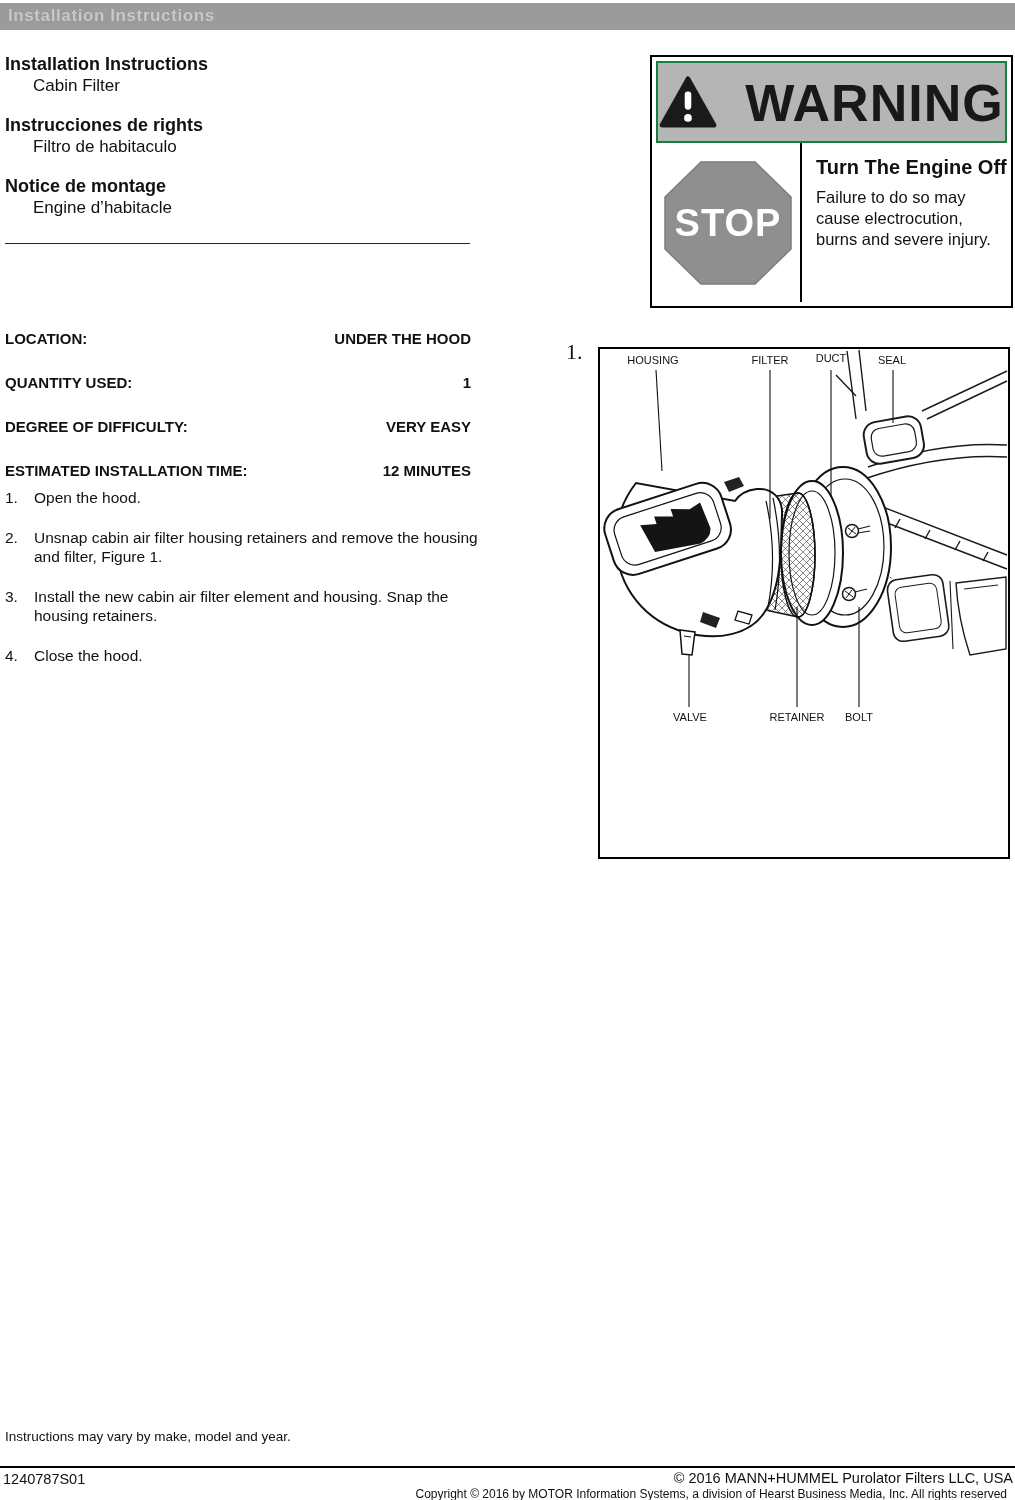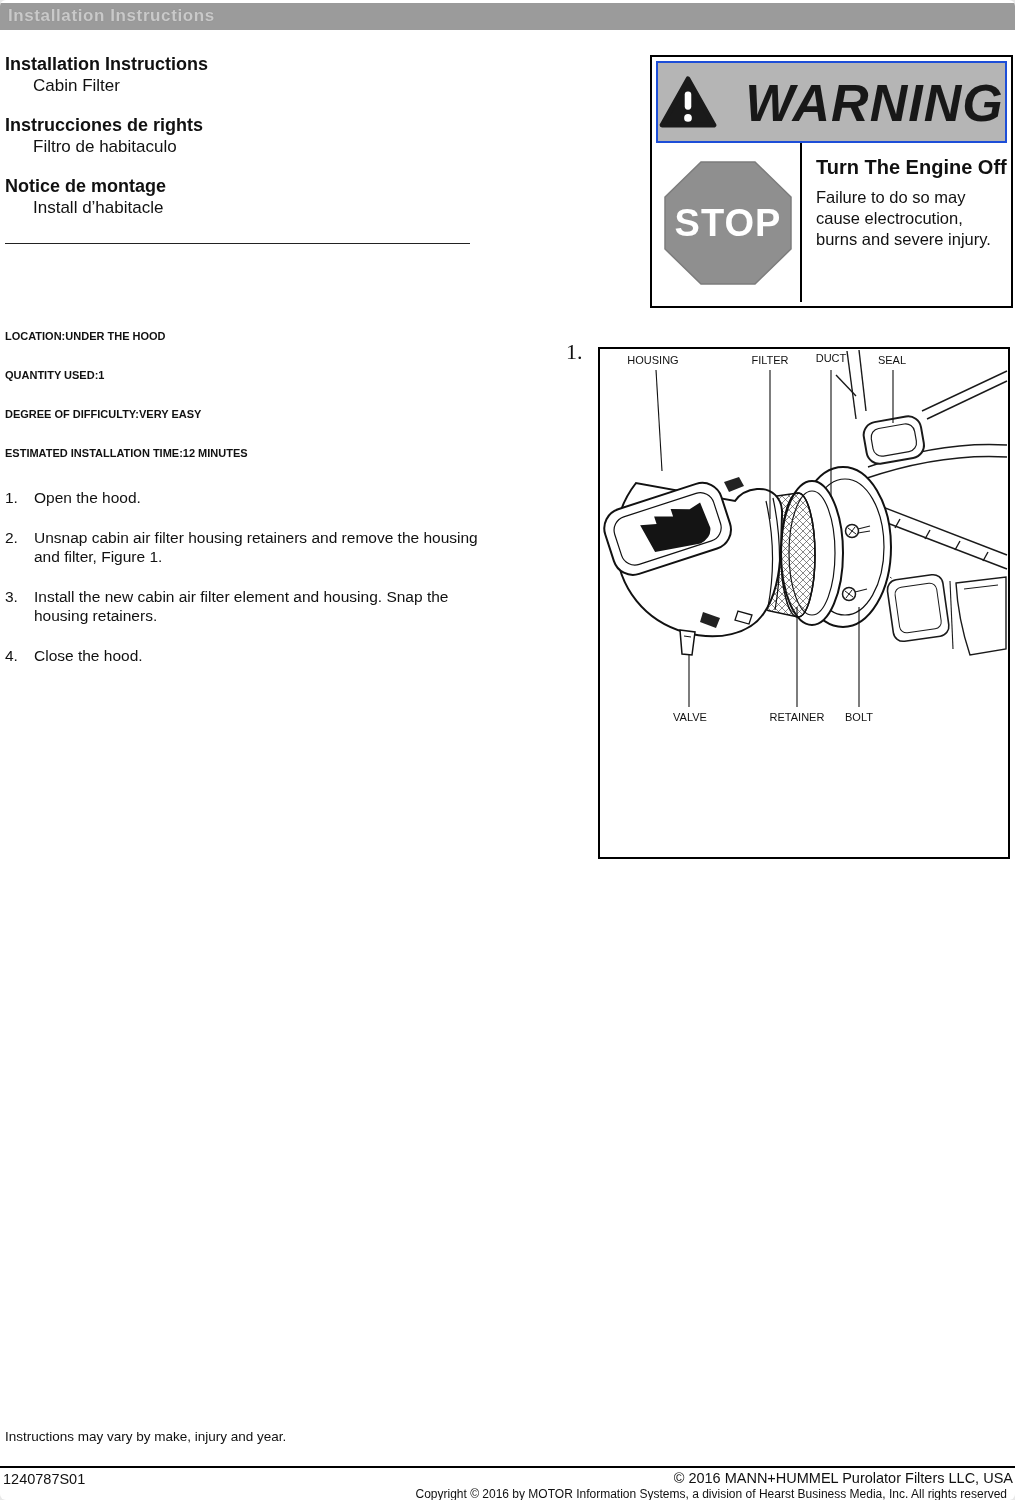--- a/index.html
+++ b/index.html
@@ -1,47 +1,46 @@
 <!DOCTYPE html>
 <html><head>
 <meta charset="utf-8">
 <style>
   * { margin:0; padding:0; box-sizing:border-box; }
   html,body { background:#e8e8e8; }
   .page {
     position:relative; width:1015px; height:1500px; background:#ffffff;
     font-family:"Liberation Sans", sans-serif; color:#111; overflow:hidden;
     margin:0 auto;
-    border-radius:6px;
   }
   
   .topbar { position:absolute; left:0; top:3px; width:1015px; height:27px; background:#9b9b9b; }
   .topbar-text {
     position:absolute; left:8px; top:3px; font-size:17px; font-weight:bold;
     color:#c9c9c9; letter-spacing:.6px;
     text-shadow:0 0 1px #848484;
   }
   
   .headings { position:absolute; left:5px; top:53px; width:470px; }
   .hblock { margin-bottom:17px; }
   .hblock .t { font-size:18px; font-weight:bold; line-height:22px; }
   .hblock .s { font-size:17px; line-height:22px; margin-left:28px; }
   .rule1 { position:absolute; left:5px; top:243px; width:465px; border-top:1.5px solid #222; }
   .partnum { position:absolute; left:3px; top:249px; font-size:41px; font-weight:bold; letter-spacing:-1px; }
   
   .specs { position:absolute; left:5px; top:330px; width:466px; }
-  .spec-row { display:flex; justify-content:flex-start; font-size:11px; font-weight:bold; margin-bottom:27px; }
+  .spec-row { display:flex; justify-content:space-between; font-size:15px; font-weight:bold; margin-bottom:27px; }
   
   .steps { position:absolute; left:5px; top:488px; width:478px; }
   .step { display:flex; margin-bottom:21px; font-size:15.5px; line-height:19px; }
   .step .n { width:29px; flex:none; }
   .step .x { width:449px; }
   
   .warning-box { position:absolute; left:650px; top:55px; width:363px; height:253px; border:2px solid #000; background:#fff; padding:4px; }
-  .warn-header { height:82px; border:2px solid #1d4ed8; background:#b5b5b5; display:flex; align-items:center; justify-content:center; gap:28px;font-style:italic; }
+  .warn-header { height:82px; border:2px solid #15803d; background:#b5b5b5; display:flex; align-items:center; justify-content:center; gap:28px; }
   .warn-word { font-size:52px; font-weight:bold; letter-spacing:1px; color:#181818; line-height:1; padding-top:2px; }
   .warn-lower { display:flex; height:159px; }
   .warn-left { width:146px; flex:none; border-right:2px solid #000; display:flex; align-items:center; justify-content:center; }
   .warn-right { padding:13px 4px 0 14px; }
   .warn-title { font-size:20px; font-weight:bold; margin-bottom:8px; white-space:nowrap; }
   .warn-body { font-size:16.5px; line-height:21px; width:192px; }
   .stop-text { font-size:38px; font-weight:bold; fill:#ffffff; letter-spacing:1px; }
   
   .fig-num { position:absolute; left:566px; top:339px; font-family:"Liberation Serif", serif; font-size:22px; }
   .figure { position:absolute; left:598px; top:347px; width:412px; height:512px; border:2px solid #000; background:#fff; }
@@ -67,21 +66,21 @@
     <div class="hblock">
       <div class="t">Installation Instructions</div>
       <div class="s">Cabin Filter</div>
     </div>
     <div class="hblock">
       <div class="t">Instrucciones de rights</div>
       <div class="s">Filtro de habitaculo</div>
     </div>
     <div class="hblock">
       <div class="t">Notice de montage</div>
-      <div class="s">Install d’habitacle</div>
+      <div class="s">Engine d’habitacle</div>
     </div>
   </div>
 
   <div class="rule1"></div>
 
 
   <div class="specs">
     <div class="spec-row">
       <span>LOCATION:</span>
       <span>UNDER THE HOOD</span>
@@ -239,19 +238,19 @@
       <text class="fig-label" x="53" y="15" text-anchor="middle">HOUSING</text>
       <text class="fig-label" x="170" y="15" text-anchor="middle">FILTER</text>
       <text class="fig-label" x="231" y="13" text-anchor="middle">DUCT</text>
       <text class="fig-label" x="292" y="15" text-anchor="middle">SEAL</text>
       <text class="fig-label" x="90" y="372" text-anchor="middle">VALVE</text>
       <text class="fig-label" x="197" y="372" text-anchor="middle">RETAINER</text>
       <text class="fig-label" x="259" y="372" text-anchor="middle">BOLT</text>
     </svg>
   </div>
 
-  <div class="foot-note">Instructions may vary by make, injury and year.</div>
+  <div class="foot-note">Instructions may vary by make, model and year.</div>
   <div class="foot-rule"></div>
   <div class="doc-num">1240787S01</div>
   <div class="copy1">© 2016 MANN+HUMMEL Purolator Filters LLC, USA</div>
   <div class="copy2">Copyright © 2016 by MOTOR Information Systems, a division of Hearst Business Media, Inc. All rights reserved</div>
 
 </div>
 
 </body></html>

